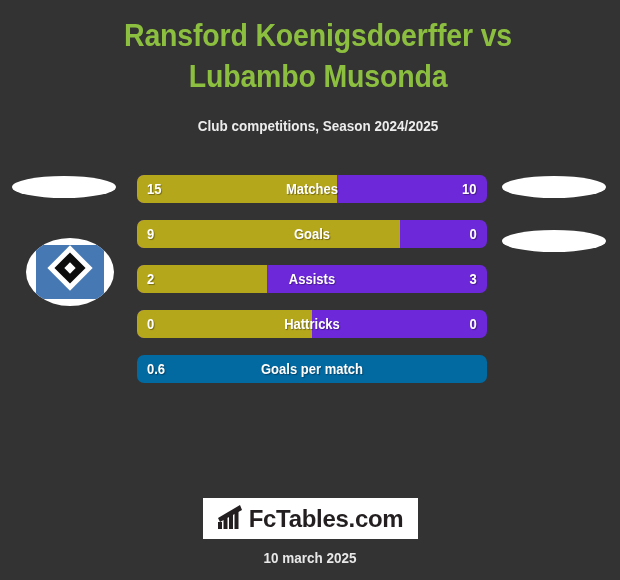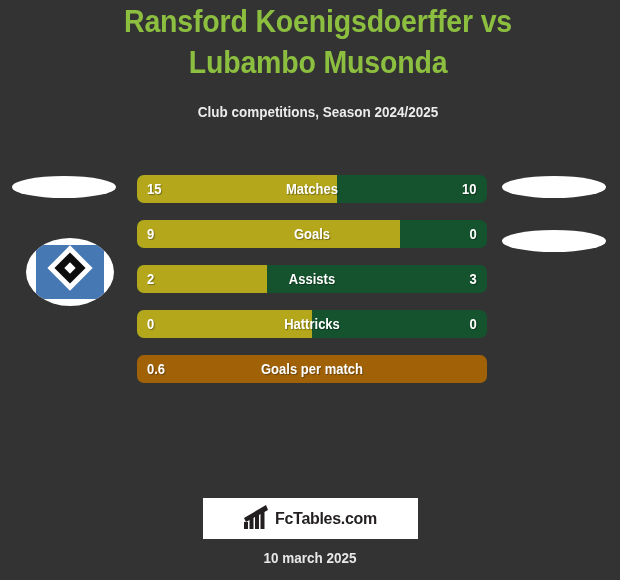--- a/index.html
+++ b/index.html
@@ -16,21 +16,21 @@
   }
 
   .page {
     position: relative;
     width: 620px;
     height: 580px;
   }
 
   
   .header {
-    padding-top: 2px;
+    padding-top: 16px;
     text-align: center;
     margin-left: 16px;
   }
   .title {
     color: #8cbf3f;
     font-size: 31px;
     font-weight: bold;
     line-height: 1.32;
     letter-spacing: -0.2px;
     margin: 0 auto;
@@ -109,30 +109,30 @@
     left: 137px;
     top: 175px;
     width: 350px;
   }
   .bar-row {
     position: relative;
     height: 28px;
     margin-bottom: 17px;
     border-radius: 7px;
     overflow: hidden;
-    background: #14532d;
+    background: #6d28d9;
   }
   .bar-fill {
     position: absolute;
     left: 0;
     top: 0;
     bottom: 0;
     background: #b5a71c;
   }
-  .bar-row.single { background: #a16207; }
+  .bar-row.single { background: #0369a1; }
 
   .bar-left-val,
   .bar-right-val,
   .bar-label {
     position: absolute;
     top: 0;
     height: 28px;
     line-height: 28px;
     color: #ffffff;
     font-size: 14px;
@@ -158,21 +158,21 @@
     height: 41px;
     background: #ffffff;
     display: flex;
     align-items: center;
     justify-content: center;
     gap: 5px;
   }
   .logo-icon { display: block; }
   .logo-text {
     color: #231f20;
-    font-size: 16px;
+    font-size: 24px;
     font-weight: bold;
     letter-spacing: -0.3px;
   }
 
   .footer-date {
     position: absolute;
     left: 0;
     right: 0;
     top: 550px;
     text-align: center;

